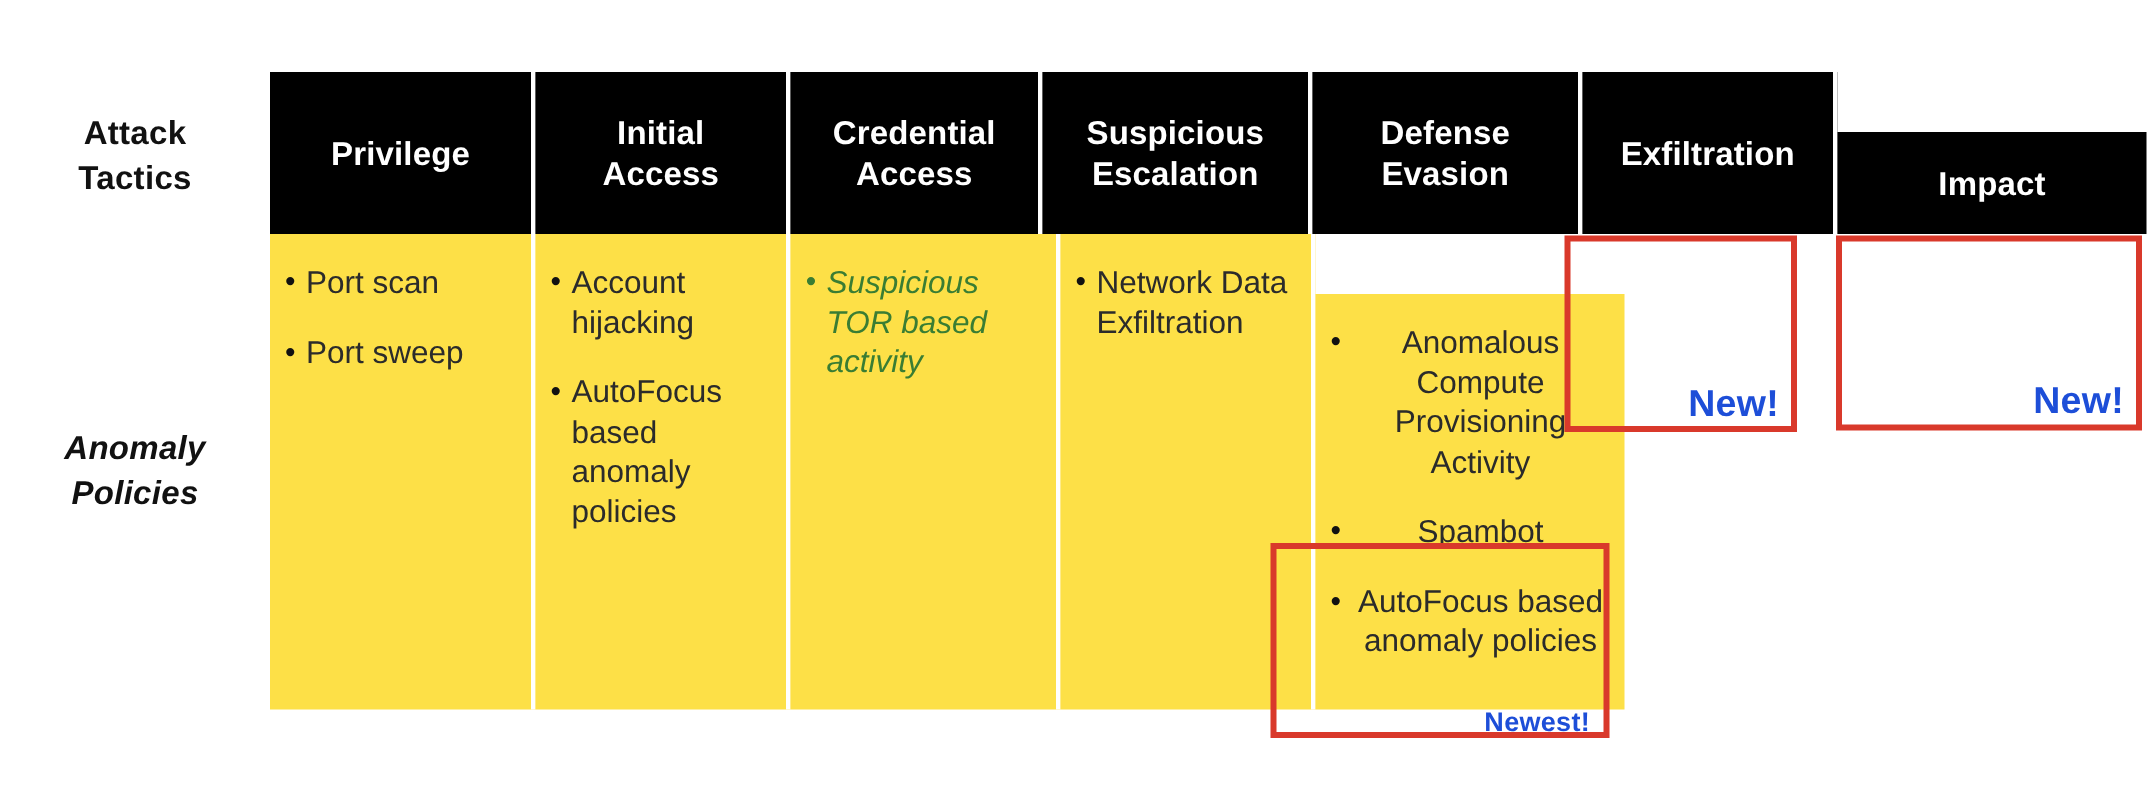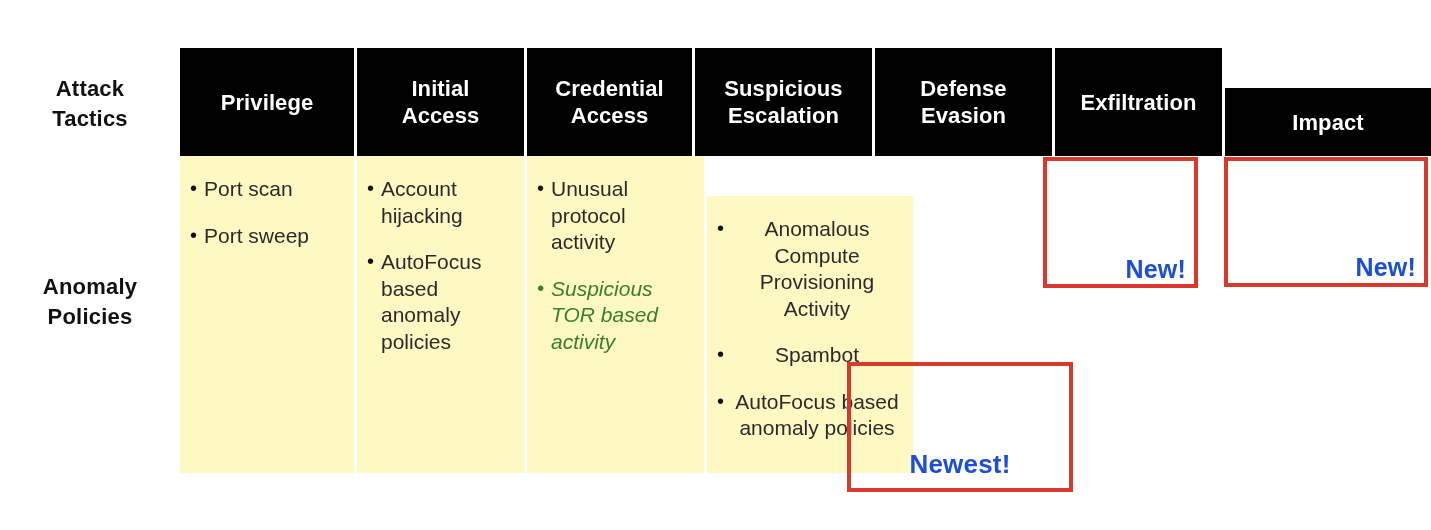--- a/index.html
+++ b/index.html
@@ -33,21 +33,22 @@
     font-weight: bold;
     font-size: 22px;
     line-height: 30px;
     letter-spacing: 0.2px;
     color: #111111;
   }
   #label-attack-tactics {
     top: 74px;
   }
   #label-anomaly-policies {
-    top: 272px;
+    top: 284px;
+    font-style: italic;
   }
   .row-label .lbl-line {
     display: block;
   }
 
   
   .table {
     position: absolute;
     left: 180px;
     top: 48px;
@@ -90,21 +91,21 @@
     font-weight: bold;
     font-size: 22px;
     line-height: 27px;
     letter-spacing: 0.1px;
     padding: 0 6px;
   }
   .head-cell:last-child { border-right: none; }
   .head-cell .hl { display: block; }
 
   .body-cell {
-    background: #fef9c3;
+    background: #fde047;
     border-right: 3px solid #ffffff;
     padding: 20px 10px 10px 10px;
     position: relative;
   }
   .body-cell:last-child { border-right: none; text-align: center; }
 
   .bullets {
     list-style: none;
     margin: 0;
     padding: 0;
@@ -178,24 +179,24 @@
   #tag-impact {
     left: 1236px;
     top: 253px;
     width: 180px;
     text-align: right;
     font-size: 25px;
     line-height: 28px;
   }
   #tag-defense-evasion {
     left: 860px;
-    top: 449px;
+    top: 466px;
     width: 200px;
-    text-align: center;
-    font-size: 26px;
+    text-align: right;
+    font-size: 18px;
     line-height: 30px;
   }
 </style>
 </head>
 <body>
 
 <div id="matrix">
 
   <div class="row-label" id="label-attack-tactics">
     <span class="lbl-line">Attack</span>
@@ -272,25 +273,29 @@
         <ul class="bullets">
           <li>Account hijacking</li>
           <li>AutoFocus based anomaly policies</li>
         </ul>
       </div>
 
 
 
       <div class="col c4 body-cell">
         <ul class="bullets">
-          <li>Unusual protocol activity</li>
           <li class="green">Suspicious TOR based activity</li>
         </ul>
       </div>
 
+      <div class="col c5 body-cell">
+        <ul class="bullets">
+          <li>Network Data Exfiltration</li>
+        </ul>
+      </div>
 
       <div class="col c6 body-cell">
         <ul class="bullets">
           <li>Anomalous Compute Provisioning Activity</li>
           <li>Spambot</li>
           <li>AutoFocus based anomaly policies</li>
         </ul>
       </div>
 
     </div>

